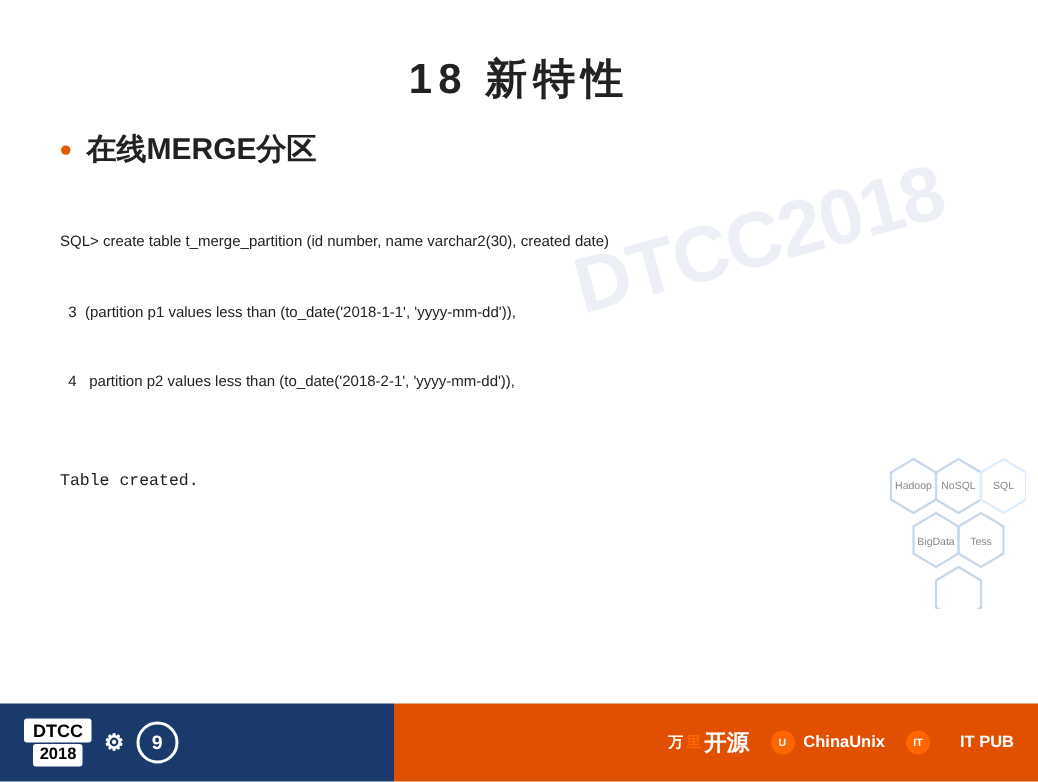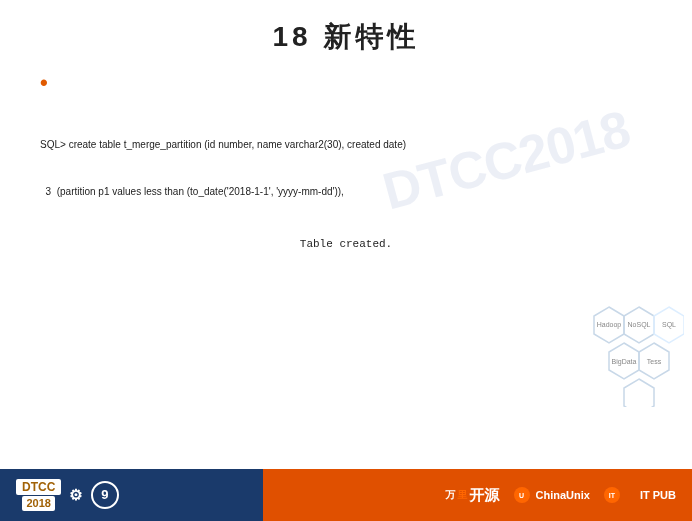--- a/index.html
+++ b/index.html
@@ -16,21 +16,21 @@
       width: 692px;
       height: 521px;
       background: #fff;
       display: flex;
       flex-direction: column;
       position: relative;
     }
 
     .content-area {
       flex: 1;
-      padding: 18px 40px 10px 40px;
+      padding: 34px 40px 10px 40px;
       position: relative;
       overflow: hidden;
     }
 
     .slide-title {
       text-align: center;
       font-size: 28px;
       font-weight: bold;
       color: #222;
       margin-bottom: 14px;
@@ -69,22 +69,21 @@
     }
 
     .sql-prompt {
       color: #222;
     }
 
     .result-text {
       font-family: "Courier New", Courier, monospace;
       font-size: 11px;
       color: #222;
-      margin: 3px 0;
-      text-align: center;
+      margin: 16px 0;
     }
 
     .watermark {
       position: absolute;
       right: 60px;
       top: 130px;
       font-size: 52px;
       font-weight: bold;
       color: rgba(200, 210, 230, 0.35);
       font-family: Arial, sans-serif;
@@ -106,21 +105,21 @@
     }
 
     .footer-left {
       display: flex;
       align-items: center;
       gap: 8px;
     }
 
     .dtcc-badge {
       background: #fff;
-      color: #a16207;
+      color: #000000;
       font-weight: bold;
       font-size: 11px;
       padding: 2px 5px;
       border-radius: 2px;
       font-family: Arial, sans-serif;
       line-height: 1.2;
       text-align: center;
     }
 
     .footer-slogan {
@@ -198,25 +197,27 @@
 <body>
 
 <div class="slide-container">
 
   <div class="content-area">
 
     <div class="slide-title">18  新特性</div>
 
     <div class="section-heading">
       <span class="bullet-dot">•</span>
+      <span>在线MERGE分区</span>
     </div>
 
     <div class="code-block">
       <span class="code-line"><span class="sql-prompt">SQL&gt; </span>create table t_merge_partition (id number, name varchar2(30), created date)</span>
       <span class="code-line"><span class="sql-prompt">  3 </span> (partition p1 values less than (to_date('2018-1-1', 'yyyy-mm-dd')),</span>
+      <span class="code-line"><span class="sql-prompt">  4 </span>  partition p2 values less than (to_date('2018-2-1', 'yyyy-mm-dd')),</span>
     </div>
 
     <div class="spacer-line"></div>
     <div class="result-text">Table created.</div>
 
     <div class="watermark">DTCC2018</div>
 
     <div class="hex-svg-container">
       <svg width="150" height="105" viewBox="0 0 150 105">
 

